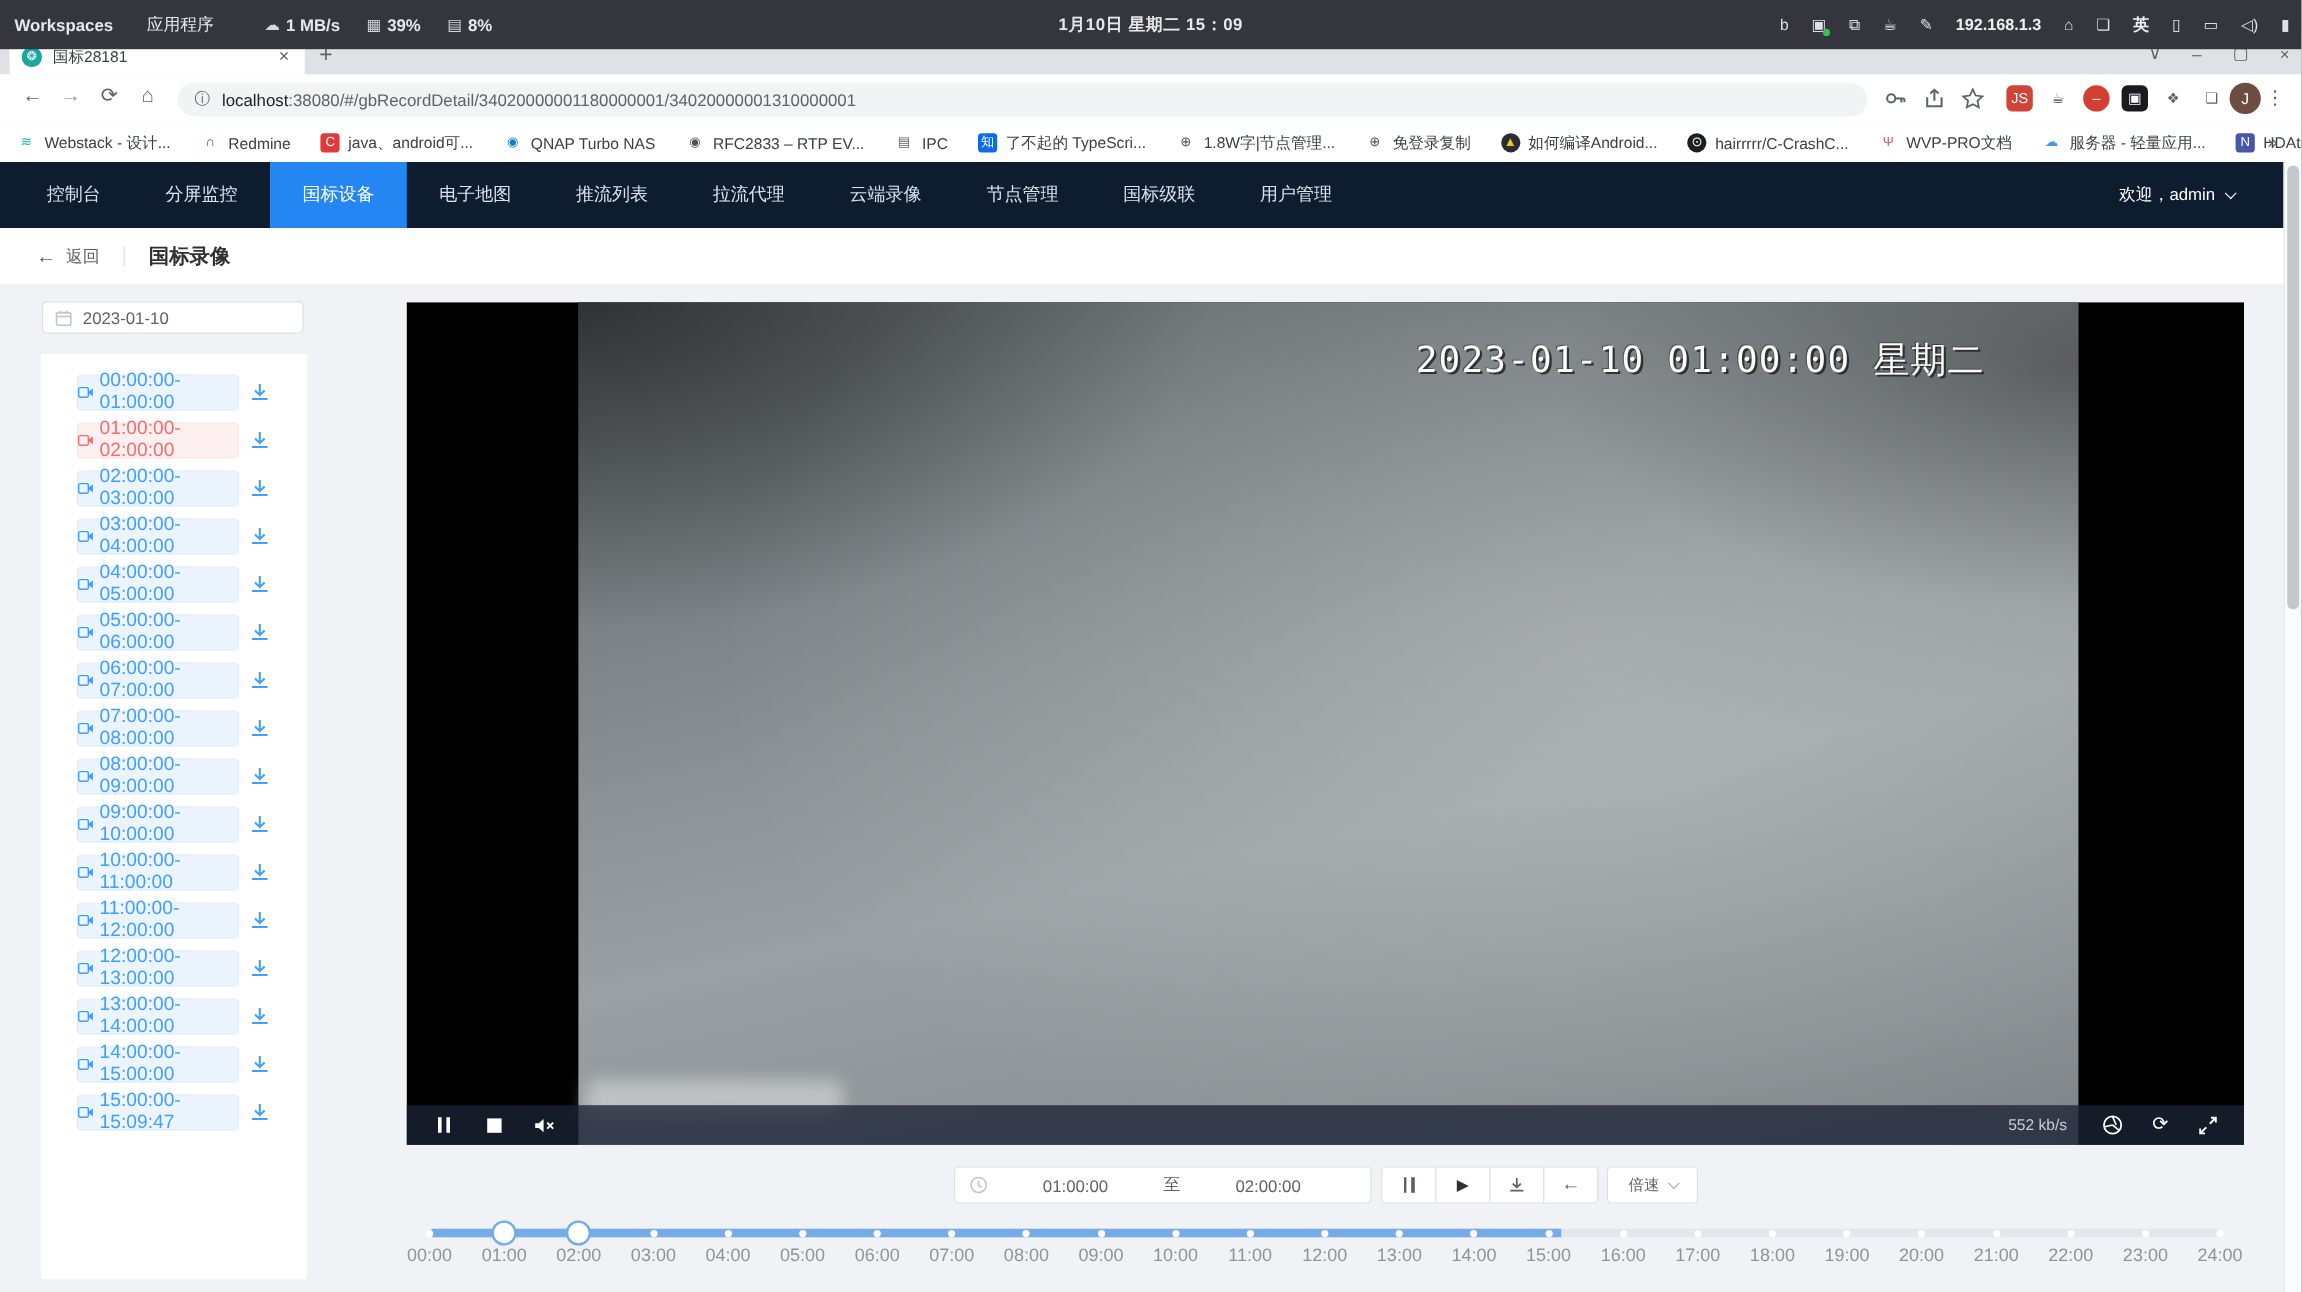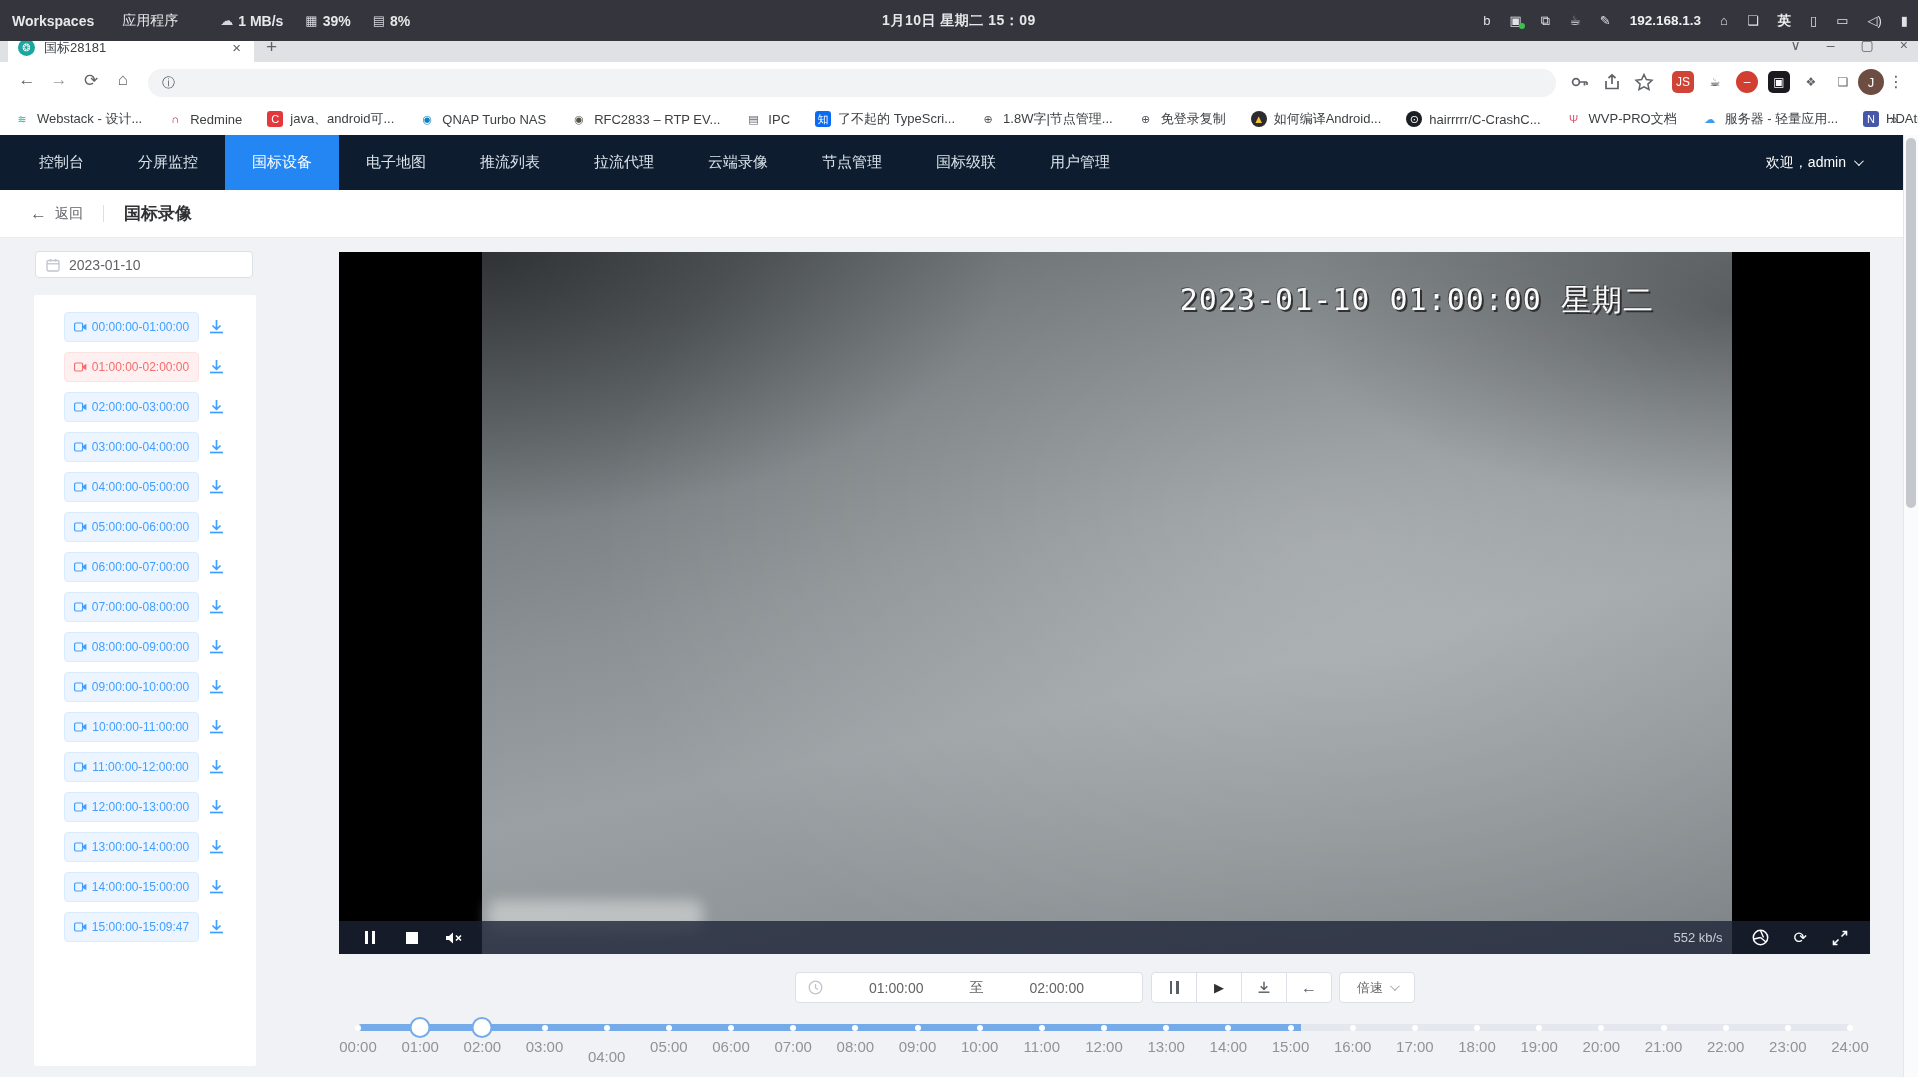--- a/index.html
+++ b/index.html
@@ -59,21 +59,21 @@
   .pagehead { position:absolute; top:190px; left:0; width:1903px; height:48px; background:#fff; display:flex; align-items:center; border-bottom:1px solid #ececf0; }
   .back-arrow { font-size:17px; color:#606266; margin-left:30px; }
   .back-label { font-size:14px; color:#606266; margin-left:8px; }
   .head-divider { width:1px; height:17px; background:#dcdfe6; margin:0 20px; }
   .page-title { font-size:17px; font-weight:bold; color:#303133; }
 
   
   .date-input { position:absolute; left:35px; top:251px; width:218px; height:27px; background:#fff; border:1px solid #dcdfe6; border-radius:4px; display:flex; align-items:center; padding:0 10px; gap:9px; font-size:14px; color:#606266; }
   .side-panel { position:absolute; left:34px; top:295px; width:222px; height:771px; background:#fff; border-radius:2px; padding-top:17px; }
   .rec-row { display:flex; align-items:center; margin:0 30px 10px 30px; }
-  .rec-pill { width:135px; height:30px; border:1px solid #d9ecff; background:#ecf5ff; color:#409eff; border-radius:4px; font-size:12px; display:flex; align-items:center; justify-content:center; gap:5px; cursor:pointer; }
+  .rec-pill { width:135px; height:30px; border:1px solid #d9ecff; background:#ecf5ff; color:#409eff; border-radius:4px; font-size:16px; display:flex; align-items:center; justify-content:center; gap:5px; cursor:pointer; }
   .rec-pill.danger { background:#fef0f0; border-color:#fde2e2; color:#f56c6c; }
   .rec-pill svg { flex:0 0 auto; }
   .rec-dl { margin-left:auto; width:19px; height:19px; cursor:pointer; }
 
   
   .player { position:absolute; left:339px; top:252px; width:1531px; height:702px; background:#000; }
   .video-content { position:absolute; left:143px; top:0; width:1250px; height:702px;
     background:
       radial-gradient(95% 110% at 68% 42%, rgba(255,255,255,0.22), rgba(255,255,255,0) 62%),
       radial-gradient(60% 55% at 0% 0%, rgba(10,12,14,0.55), rgba(10,12,14,0) 70%),
@@ -197,20 +197,21 @@
       </div>
   </div>
 
   <div class="urlrow">
     <span class="nav-ico" style="left:14px;">←</span>
     <span class="nav-ico" style="left:46px;color:#9aa0a6;">→</span>
     <span class="nav-ico" style="left:78px;">⟳</span>
     <span class="nav-ico" style="left:110px;">⌂</span>
     <div class="urlpill">
       <span class="url-info">ⓘ</span>
+      <span><span class="url-host">localhost</span><span class="url-rest">:38080/#/gbRecordDetail/34020000001180000001/34020000001310000001</span></span>
     </div>
     <svg class="omni-ico" style="left:1570px;" viewBox="0 0 20 18">
         <circle cx="6" cy="9" r="3.4" fill="none" stroke="#5f6368" stroke-width="1.7"></circle>
         <path d="M9.5 9 H17 M14.5 9 V12.5 M17 9 V12" stroke="#5f6368" stroke-width="1.7" fill="none"></path>
       </svg>
     <svg class="omni-ico" style="left:1602px;" viewBox="0 0 20 18">
         <path d="M10 11 V2 M6.5 5 L10 1.8 L13.5 5" stroke="#5f6368" stroke-width="1.7" fill="none"></path>
         <path d="M4 8 V15.5 H16 V8" stroke="#5f6368" stroke-width="1.7" fill="none"></path>
       </svg>
     <svg class="omni-ico" style="left:1634px;" viewBox="0 0 20 18">
@@ -678,21 +679,21 @@
         <span class="tl-dot" style="left: 100%;"></span>
         <span class="tl-handle" style="left: 4.16667%;"></span>
         <span class="tl-handle" style="left: 8.33333%;"></span>
       </div>
   </div>
   <div class="tl-labels">
       <span class="tl-label" style="left: 0%;">00:00</span>
       <span class="tl-label" style="left: 4.16667%;">01:00</span>
       <span class="tl-label" style="left: 8.33333%;">02:00</span>
       <span class="tl-label" style="left: 12.5%;">03:00</span>
-      <span class="tl-label" style="left: 16.6667%; margin-top: 10px;">04:00</span>
+      <span class="tl-label" style="left: 16.6667%;">04:00</span>
       <span class="tl-label" style="left: 20.8333%;">05:00</span>
       <span class="tl-label" style="left: 25%;">06:00</span>
       <span class="tl-label" style="left: 29.1667%;">07:00</span>
       <span class="tl-label" style="left: 33.3333%;">08:00</span>
       <span class="tl-label" style="left: 37.5%;">09:00</span>
       <span class="tl-label" style="left: 41.6667%;">10:00</span>
       <span class="tl-label" style="left: 45.8333%;">11:00</span>
       <span class="tl-label" style="left: 50%;">12:00</span>
       <span class="tl-label" style="left: 54.1667%;">13:00</span>
       <span class="tl-label" style="left: 58.3333%;">14:00</span>

